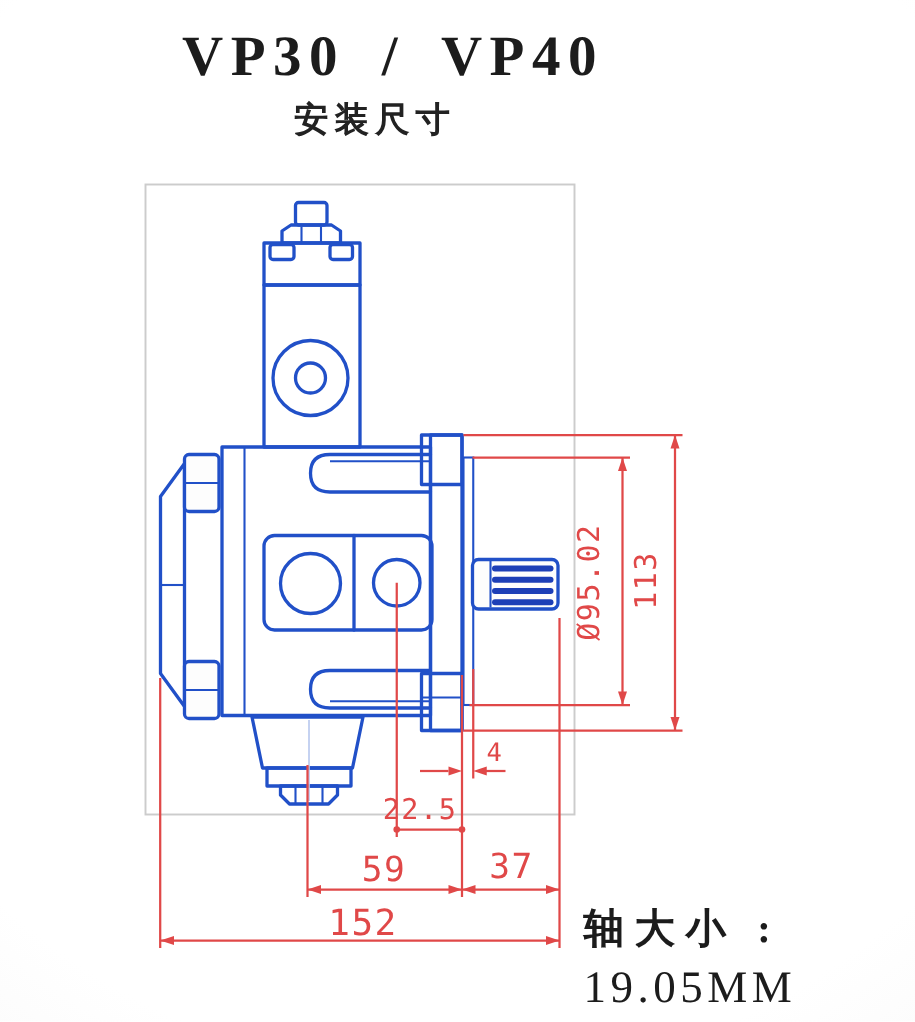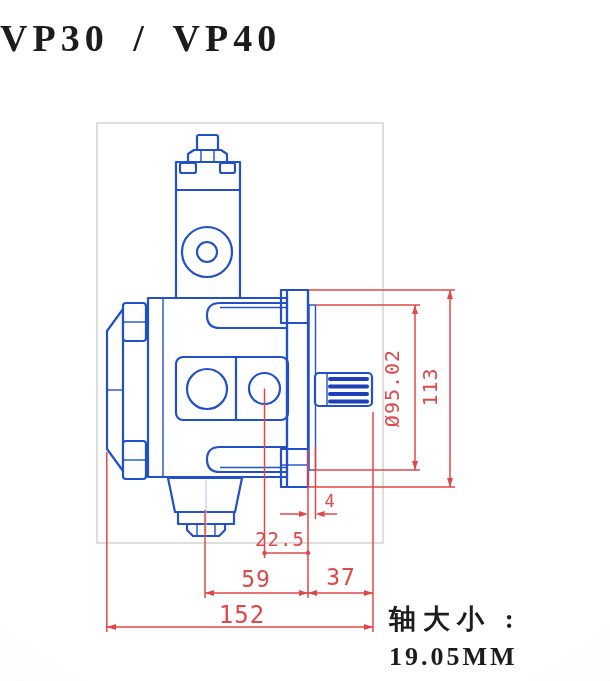--- a/index.html
+++ b/index.html
@@ -6,41 +6,42 @@
   #page{
     position:relative;
     width:610px;height:681px;
     overflow:hidden;
     background:
       radial-gradient(ellipse 130% 110% at 50% 45%, #ffffff 55%, #f7f7f7 78%, #e9e9e9 100%);
     font-family:"DejaVu Sans","Liberation Sans",sans-serif;
   }
   .title{
     position:absolute;left:0;top:16px;width:524px;
+    text-align:center;
     font-family:"Liberation Serif","DejaVu Serif",serif;
     font-weight:700;font-size:38px;color:#1c1c1c;
     letter-spacing:5px;word-spacing:10px;
   }
   .subtitle{
     position:absolute;left:0;top:64px;width:500px;
     text-align:center;
     font-weight:700;font-size:23px;color:#222;
     letter-spacing:4px;
   }
   .shaft-note{
     position:absolute;left:389px;top:601px;color:#1c1c1c;
   }
   .shaft-note .lab{
     font-weight:700;font-size:27px;letter-spacing:7px;
     font-family:Liberation Serif, serif;
   }
   .shaft-note .val{
     margin-top:5px;
     font-family:"Liberation Serif","DejaVu Serif",serif;
-    font-weight:700;font-size:26px;letter-spacing:3px;
+    font-weight:400;font-size:30px;letter-spacing:3px;
   }
   svg{position:absolute;left:0;top:0;}
   .blue{stroke:#2150c8;stroke-width:2.2;fill:none;stroke-linejoin:round;stroke-linecap:round;}
   .blue-thin{stroke:#2150c8;stroke-width:1.4;fill:none;}
   .blue-faint{stroke:#b9c9ef;stroke-width:1.1;fill:none;}
   .blue-fill{fill:#1d3fb7;stroke:none;}
   .whitefill{fill:#fdfdfd;}
   .red{stroke:#e04848;stroke-width:1.5;fill:none;}
   .red-fill{fill:#e04848;stroke:none;}
   .frame{stroke:#cccccc;stroke-width:1.3;fill:none;}
@@ -48,20 +49,21 @@
     font-family:"DejaVu Sans Mono","Liberation Mono",monospace;
     fill:#e04848;stroke:none;letter-spacing:1px;
   }
 </style>
 </head>
 <body>
 
 <div id="page">
 
   <div class="title">VP30 / VP40</div>
+  <div class="subtitle">安装尺寸</div>
 
   <svg width="610" height="681" viewBox="0 0 610 681">
 
     <rect x="97" y="123" width="286" height="420" class="frame"></rect>
 
     <g>
 
       <g>
         <rect x="197" y="135" width="21" height="15" rx="2" class="blue"></rect>
         <path class="blue" d="M188 162 L188 154 L194 150 L221 150 L227 154 L227 162 Z"></path>

